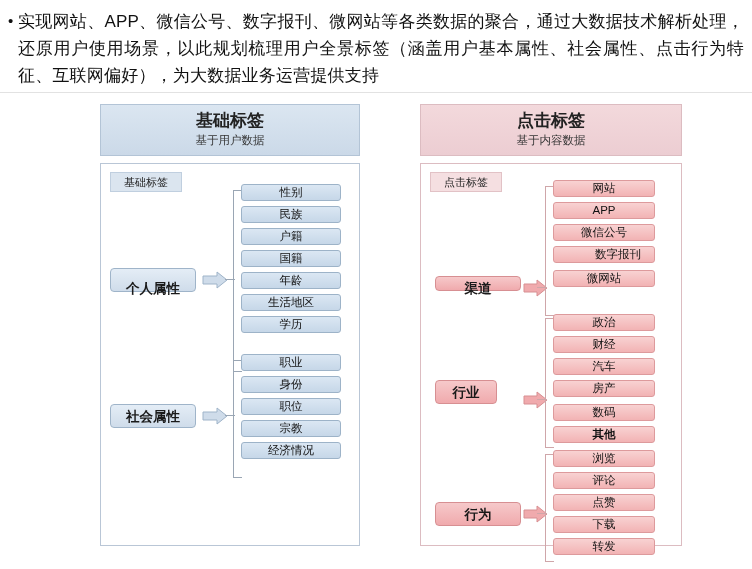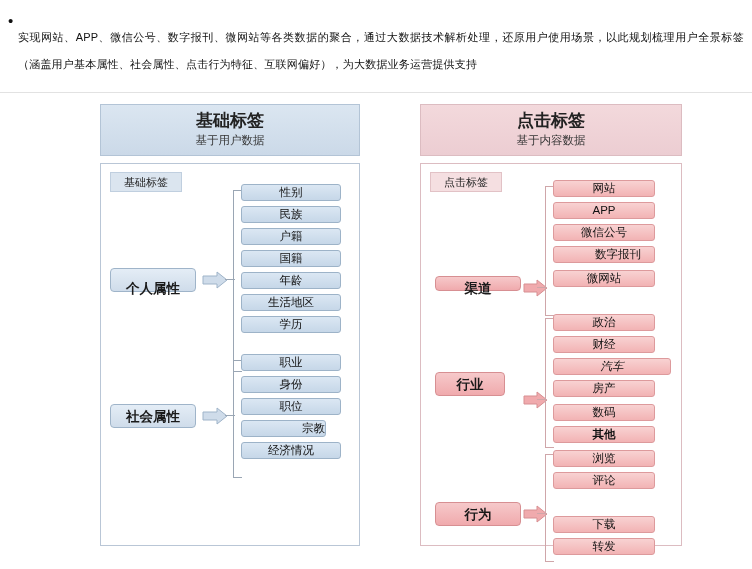--- a/index.html
+++ b/index.html
@@ -16,26 +16,25 @@
     display:flex;
     align-items:flex-start;
   }
   .bullet-dot{
     width:10px;flex:0 0 10px;
     font-size:15px;line-height:26px;color:#111;
     text-align:left;
   }
   .bullet-text{
     flex:1 1 auto;
-    font-size:11px;
+    font-size:17px;
     line-height:27px;
     color:#111;
     letter-spacing:0.2px;
     text-align:justify;
-    margin-top:16px;
   }
   .divider{
     position:absolute;left:0;top:92px;width:752px;height:1px;
     background:#e2e2e2;
   }
 
   
   .panel{position:absolute;}
   .panel-head{
     border:1px solid #b9c6d6;
@@ -162,21 +161,21 @@
     </div>
     <svg class="arrow" style="left:100px;top:242px;" width="28" height="20" viewBox="0 0 28 20">
       <path d="M2,6 L16,6 L16,2 L26,10 L16,18 L16,14 L2,14 Z" fill="#cfdcea" stroke="#9fb4c9" stroke-width="1"></path>
     </svg>
     <div class="brace" style="left:132px;top:196px;width:8px;height:116px;"></div>
     <div class="connector" style="left:124px;top:251px;width:10px;height:1px;"></div>
 
     <div class="chip blue" style="left:140px;top:190px;width:100px;height:17px;">职业</div>
     <div class="chip blue" style="left:140px;top:212px;width:100px;height:17px;">身份</div>
     <div class="chip blue" style="left:140px;top:234px;width:100px;height:17px;">职位</div>
-    <div class="chip blue" style="left:140px;top:256px;width:85px;height:17px;text-align:right;">宗教</div>
+    <div class="chip blue" style="left:140px;top:256px;width:100px;height:17px;">宗教</div>
     <div class="chip blue" style="left:140px;top:278px;width:100px;height:17px;">经济情况</div>
 
   </div>
 </div>
 
 <div class="panel" style="left:420px;top:104px;width:262px;">
   <div class="panel-head pink" style="width:262px;">
     <div class="title">点击标签</div>
     <div class="sub">基于内容数据</div>
   </div>
@@ -192,44 +191,45 @@
     </svg>
     <div class="brace pinkbr" style="left:124px;top:22px;width:8px;height:128px;"></div>
     <div class="connector pinkc" style="left:116px;top:123px;width:10px;height:1px;"></div>
 
     <div class="chip pink" style="left:132px;top:38px;width:102px;height:17px;">APP</div>
     <div class="chip pink" style="left:132px;top:16px;width:102px;height:17px;">网站</div>
     <div class="chip pink" style="left:132px;top:60px;width:102px;height:17px;">微信公号</div>
     <div class="chip pink" style="left:132px;top:82px;width:102px;height:17px;padding-left:28px;">数字报刊</div>
     <div class="chip pink" style="left:132px;top:106px;width:102px;height:17px;">微网站</div>
 
-    <div class="cat pink" style="left:14px;top:208px;width:70px;height:24px;padding-top:2px;">
+    <div class="cat pink" style="left:14px;top:216px;width:62px;height:24px;padding-top:2px;">
       <span>行业</span>
     </div>
     <svg class="arrow" style="left:102px;top:226px;" width="26" height="20" viewBox="0 0 26 20">
       <path d="M1,6 L14,6 L14,2 L24,10 L14,18 L14,14 L1,14 Z" fill="#f0aaad" stroke="#d78f92" stroke-width="1"></path>
     </svg>
     <div class="brace pinkbr" style="left:124px;top:154px;width:8px;height:128px;"></div>
     <div class="connector pinkc" style="left:116px;top:235px;width:10px;height:1px;"></div>
 
     <div class="chip pink" style="left:132px;top:150px;width:102px;height:17px;">政治</div>
     <div class="chip pink" style="left:132px;top:172px;width:102px;height:17px;">财经</div>
-    <div class="chip pink" style="left:132px;top:194px;width:118px;height:17px;font-style:italic;">汽车</div>
+    <div class="chip pink" style="left:132px;top:194px;width:102px;height:17px;">汽车</div>
     <div class="chip pink" style="left:132px;top:216px;width:102px;height:17px;">房产</div>
     <div class="chip pink" style="left:132px;top:240px;width:102px;height:17px;">数码</div>
     <div class="chip pink" style="left:132px;top:262px;width:102px;height:17px;font-weight:bold;">其他</div>
 
     <div class="cat pink" style="left:14px;top:338px;width:86px;height:24px;padding-top:2px;">
       <span>行为</span>
     </div>
     <svg class="arrow" style="left:102px;top:340px;" width="26" height="20" viewBox="0 0 26 20">
       <path d="M1,6 L14,6 L14,2 L24,10 L14,18 L14,14 L1,14 Z" fill="#f0aaad" stroke="#d78f92" stroke-width="1"></path>
     </svg>
     <div class="brace pinkbr" style="left:124px;top:290px;width:8px;height:106px;"></div>
     <div class="connector pinkc" style="left:116px;top:349px;width:10px;height:1px;"></div>
 
     <div class="chip pink" style="left:132px;top:286px;width:102px;height:17px;">浏览</div>
     <div class="chip pink" style="left:132px;top:308px;width:102px;height:17px;">评论</div>
+    <div class="chip pink" style="left:132px;top:330px;width:102px;height:17px;">点赞</div>
     <div class="chip pink" style="left:132px;top:352px;width:102px;height:17px;">下载</div>
     <div class="chip pink" style="left:132px;top:374px;width:102px;height:17px;">转发</div>
 
   </div>
 </div>
 
 </body></html>

